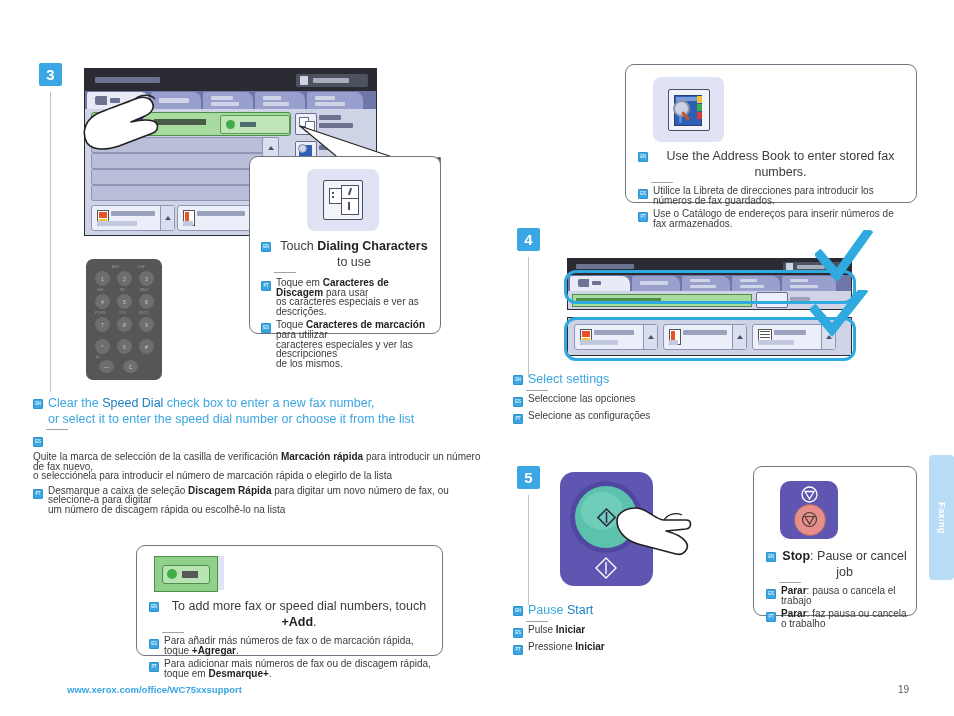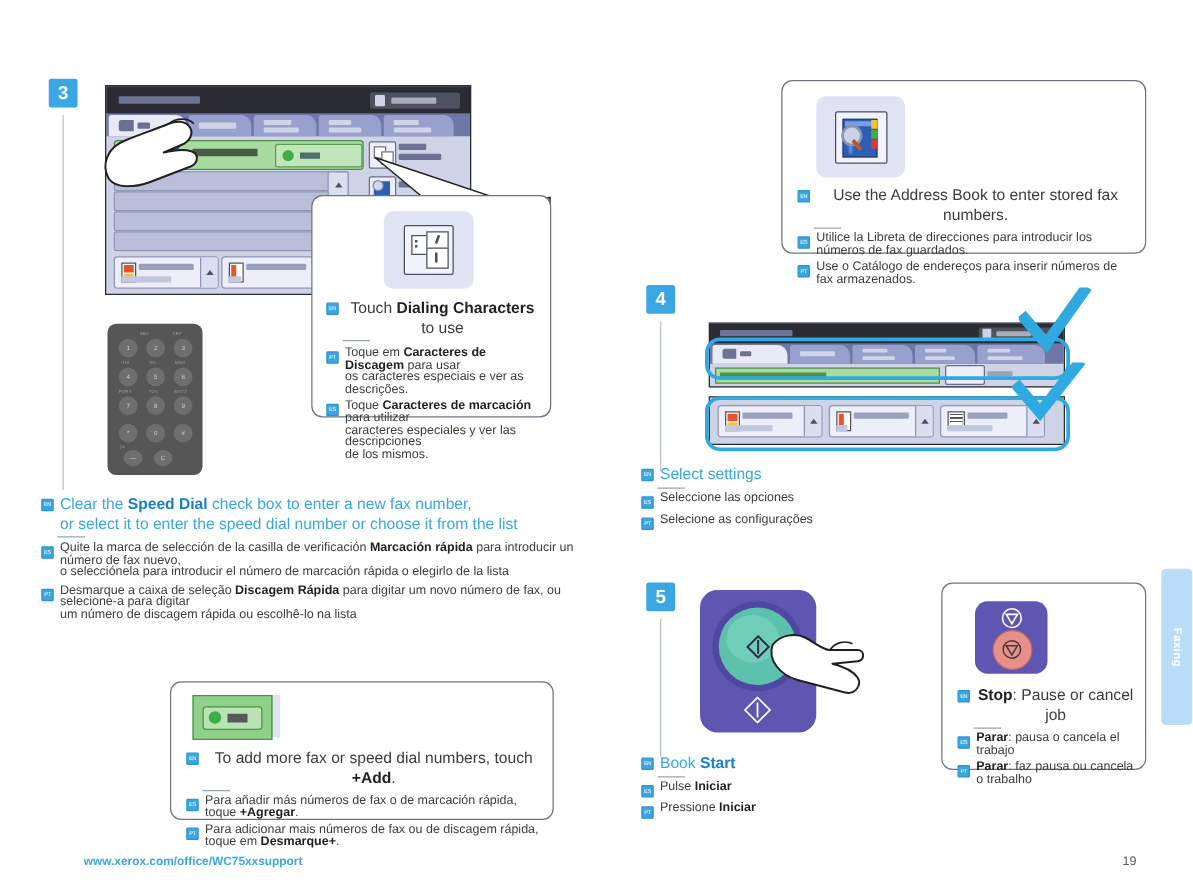--- a/index.html
+++ b/index.html
@@ -14,21 +14,21 @@
            justify-content:center;line-height:1;}
   .steprule{position:absolute;width:1px;background:#b8c3cc;}
   .langbadge{width:8px;height:8px;background:#3aa6e3;border:1px solid #2f93cd;
              border-radius:1px;display:inline-block;flex:0 0 auto;margin-top:3px;
              position:relative;}
   .langbadge::after{content:attr(data-lang);position:absolute;left:0;top:-1px;width:8px;
              text-align:center;font-size:4.5px;color:#fff;line-height:9px;
              font-family:"Liberation Sans",sans-serif;letter-spacing:-0.3px;}
   .row{display:flex;align-items:flex-start;gap:5px;}
   .en{font-size:12.5px;color:#3aa6e3;line-height:15.5px;font-weight:400;}
-  .en b{color:#1a7fc1;font-weight:bold;}
+  .en b{color:#1a7fc1;font-weight:normal;}
   .enblack{font-size:12.5px;color:#3c3c3c;line-height:15.5px;text-align:center;}
   .enblack b{color:#231f20;font-weight:bold;}
   .loc{font-size:10px;color:#3c3c3c;line-height:9.6px;}
   .loc b{font-weight:bold;color:#231f20;}
   .divider{width:22px;height:1px;background:#9aa4ad;margin:2px 0 3px 13px;}
   .callout{position:absolute;border:1px solid #6d7680;border-radius:9px;background:#fff;}
   .iconwell{background:#dfe3f4;border-radius:8px;display:flex;align-items:center;
             justify-content:center;}
 
   
@@ -219,21 +219,21 @@
       </div>
     </div>
   </div>
 
   <div class="abs" style="left:33px;top:396px;width:450px;">
     <div class="row">
       <span class="langbadge" data-lang="EN"></span>
       <span class="en"><span>Clear the </span><b>Speed Dial</b><span> check box to enter a new fax number,</span><br><span>or select it to enter the speed dial number or choose it from the list</span></span>
     </div>
     <div class="divider"></div>
-    <div class="row" style="margin-top:4px;">
+    <div class="row" style="margin-top:4px;flex-direction:column;">
       <span class="langbadge" data-lang="ES"></span>
       <span class="loc"><span>Quite la marca de selección de la casilla de verificación </span><b>Marcación rápida</b><span> para introducir un número de fax nuevo,</span><br><span>o selecciónela para introducir el número de marcación rápida o elegirlo de la lista</span></span>
     </div>
     <div class="row" style="margin-top:5px;">
       <span class="langbadge" data-lang="PT"></span>
       <span class="loc"><span>Desmarque a caixa de seleção </span><b>Discagem Rápida</b><span> para digitar um novo número de fax, ou selecione-a para digitar</span><br><span>um número de discagem rápida ou escolhê-lo na lista</span></span>
     </div>
   </div>
 
   <div class="callout" style="left:136px;top:545px;width:305px;height:109px;">
@@ -437,21 +437,21 @@
       <div class="row" style="margin-top:4px;">
         <span class="langbadge" data-lang="PT"></span>
         <span class="loc"><b>Parar</b><span>: faz pausa ou cancela o trabalho</span></span>
       </div>
     </div>
   </div>
 
   <div class="abs" style="left:513px;top:603px;width:300px;">
     <div class="row">
       <span class="langbadge" data-lang="EN"></span>
-      <span class="en"><span>Book </span><b>Start</b></span>
+      <span class="en"><span>Pause </span><b>Start</b></span>
     </div>
     <div class="divider"></div>
     <div class="row" style="margin-top:3px;">
       <span class="langbadge" data-lang="ES"></span>
       <span class="loc"><span>Pulse </span><b>Iniciar</b></span>
     </div>
     <div class="row" style="margin-top:4px;">
       <span class="langbadge" data-lang="PT"></span>
       <span class="loc"><span>Pressione </span><b>Iniciar</b></span>
     </div>

